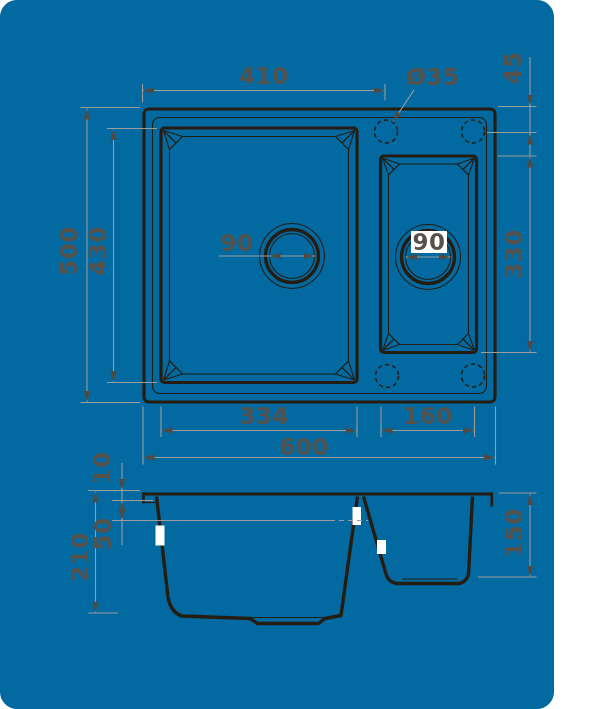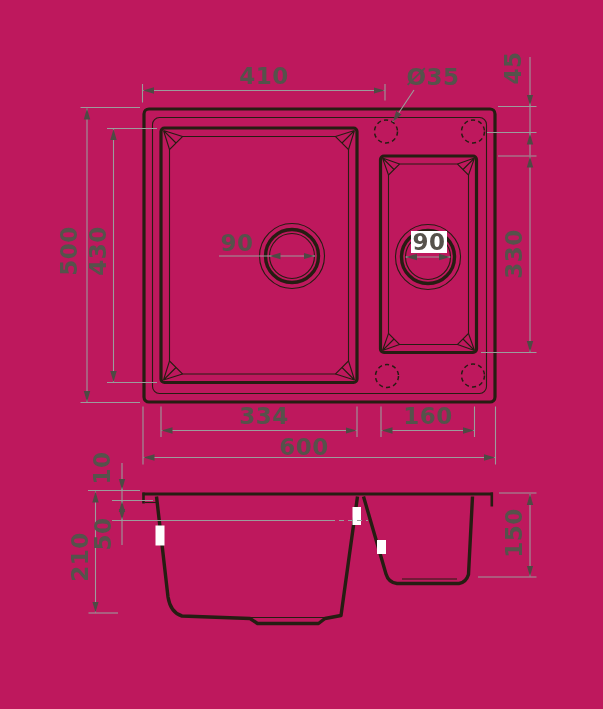--- a/index.html
+++ b/index.html
@@ -1,16 +1,16 @@
 <!DOCTYPE html>
 <html><head>
 <meta charset="utf-8">
 <style>
   html,body{margin:0;padding:0;background:#ffffff;}
-  .stage{position:relative;width:603px;height:709px;background:#be185d;overflow:hidden;}
+  .stage{position:relative;width:554px;height:709px;background:#0369a1;overflow:hidden;border-radius:17px;}
   svg{display:block;}
   text{font-family:"DejaVu Sans","Liberation Sans",sans-serif;font-weight:bold;font-size:23px;letter-spacing:0.5px;fill:#56524b;}
 </style>
 </head>
 <body>
 
 <div class="stage">
 <svg width="603" height="709" viewBox="0 0 603 709">
   <defs>
     <marker id="arr" markerUnits="userSpaceOnUse" markerWidth="12" markerHeight="8" refX="11" refY="4" orient="auto-start-reverse">

